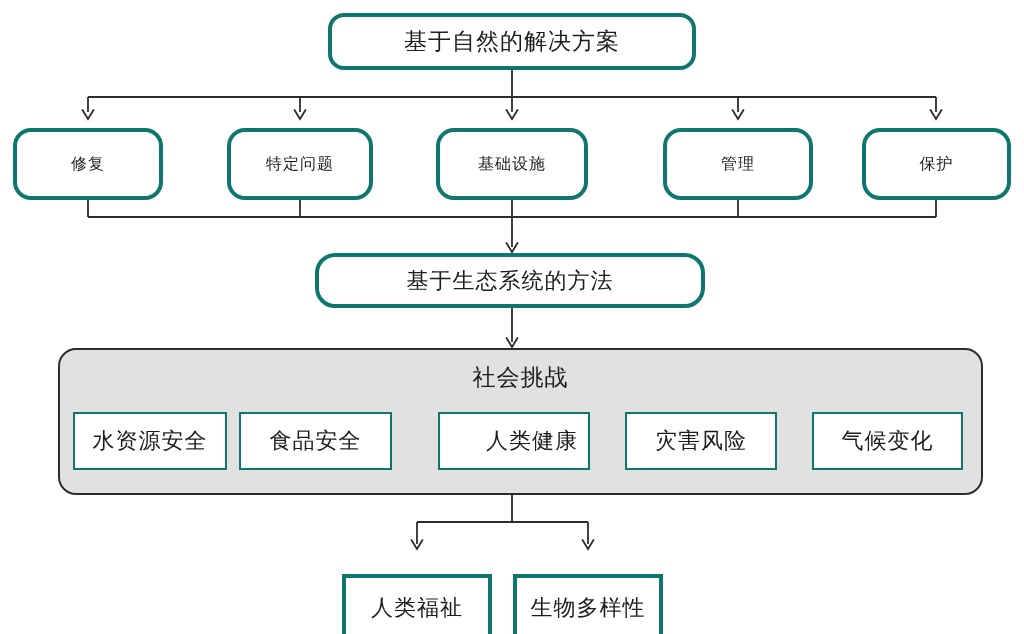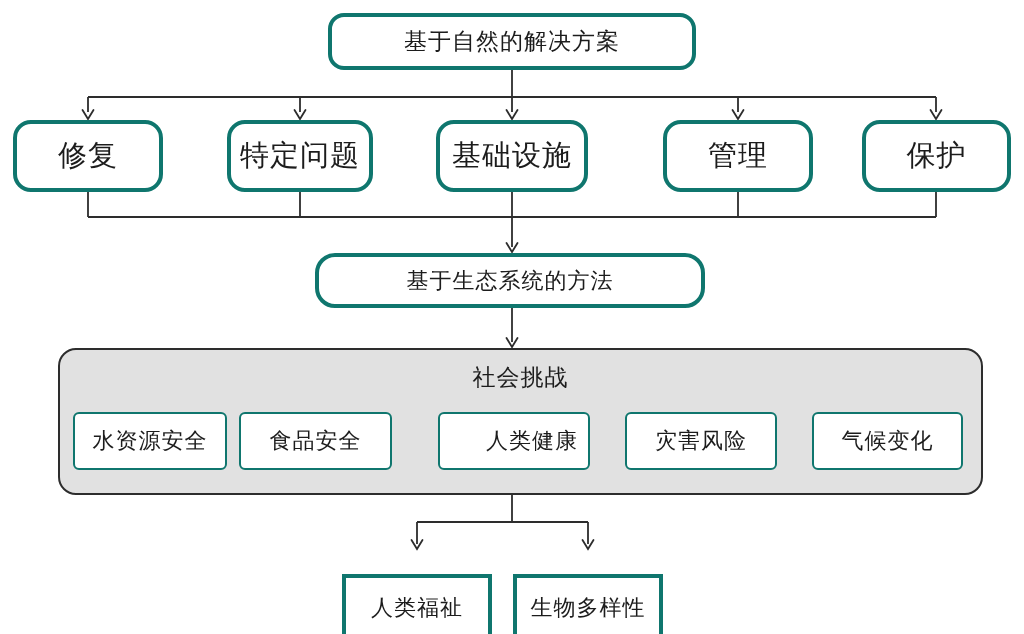--- a/index.html
+++ b/index.html
@@ -33,23 +33,23 @@
     z-index: 2;
     letter-spacing: 1px;
     white-space: nowrap;
   }
   .node-root {
     left: 328px; top: 13px; width: 368px; height: 57px;
     border-radius: 16px;
     font-size: 23px;
   }
   .node-approach {
-    top: 120px; height: 72px;
+    top: 128px; height: 72px;
     border-radius: 18px;
-    font-size: 29px;
+    font-size: 16px;
   }
   .node-restoration   { left: 13px;  width: 150px; }
   .node-specific      { left: 227px; width: 146px; }
   .node-infrastructure{ left: 436px; width: 152px; }
   .node-management    { left: 663px; width: 150px; }
   .node-protection    { left: 862px; width: 149px; }
   .node-method {
     left: 315px; top: 253px; width: 390px; height: 55px;
     border-radius: 20px;
     font-size: 22px;
@@ -67,21 +67,21 @@
     position: absolute;
     left: 58px; top: 362px; width: 925px;
     text-align: center;
     font-size: 23px;
     color: #1c1c1c;
     z-index: 2;
     letter-spacing: 1px;
   }
   .node-challenge {
     top: 412px; height: 58px;
-    border-radius: 6px;
+    border-radius: 0;
     border-width: 2.5px;
     font-size: 22px;
   }
   .node-water    { left: 73px;  width: 154px; }
   .node-food     { left: 239px; width: 153px; }
   .node-health   { left: 438px; width: 152px; padding-left: 36px; }
   .node-disaster { left: 625px; width: 152px; }
   .node-climate  { left: 812px; width: 151px; }
   .node-outcome {
     top: 550px; height: 68px;

